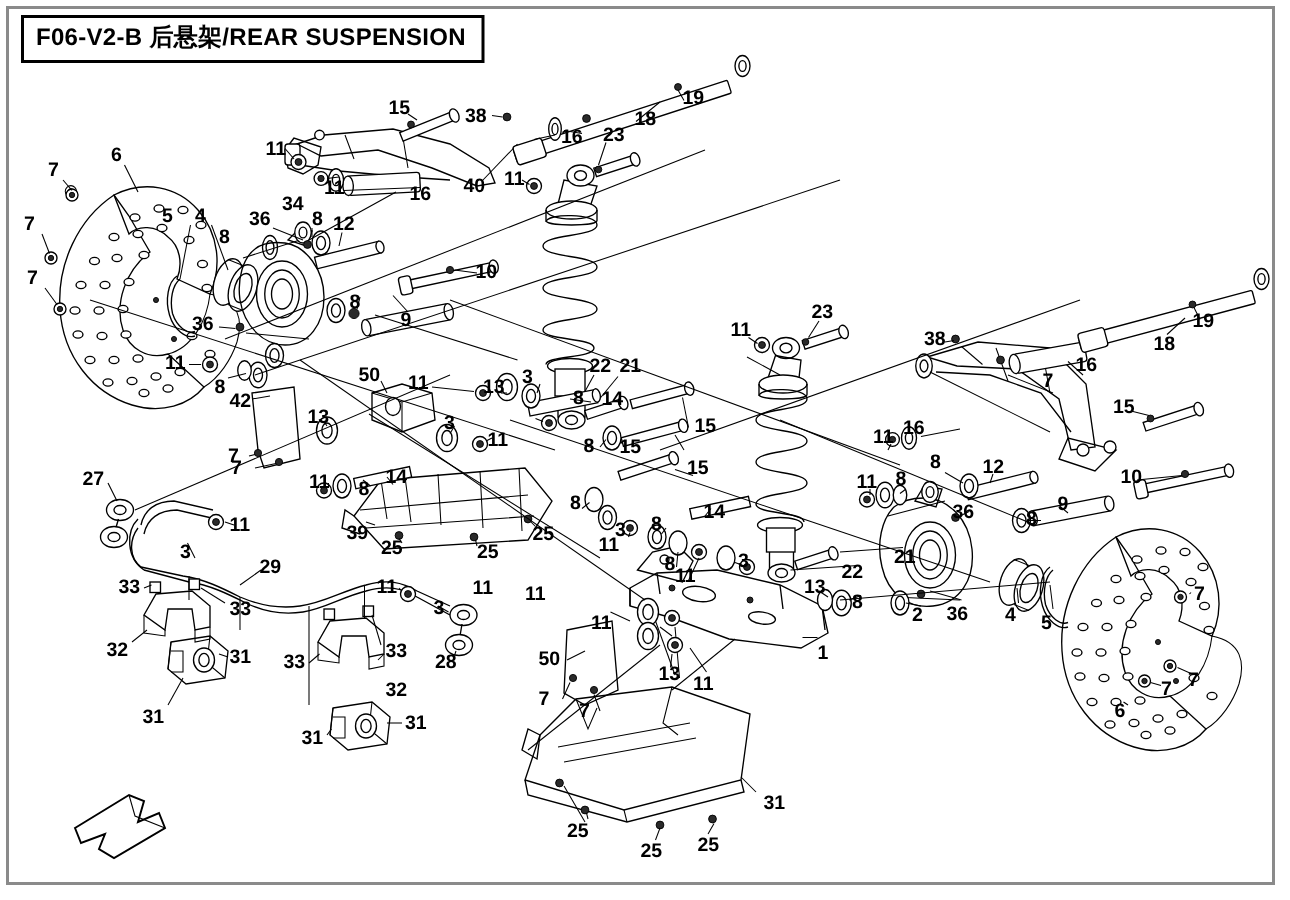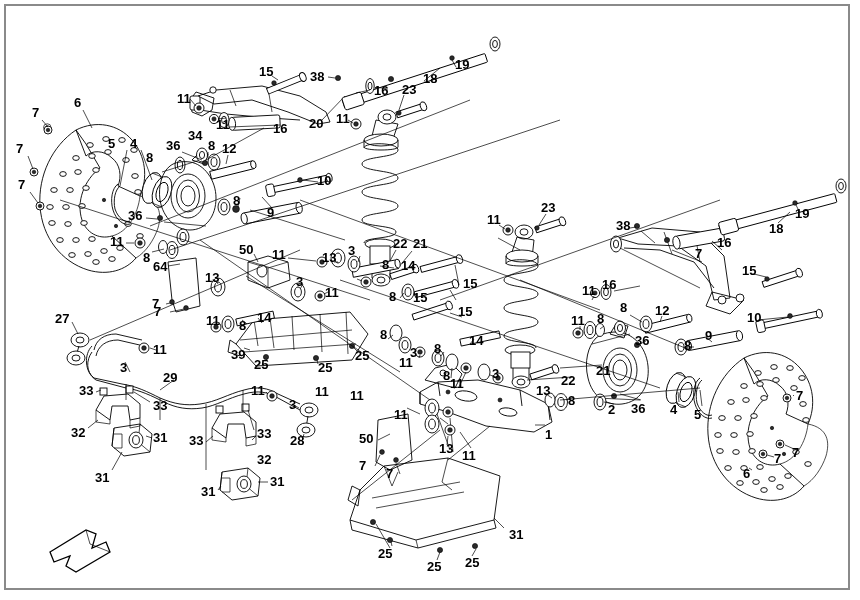--- a/index.html
+++ b/index.html
@@ -18,20 +18,23 @@
   .wfill{fill:#fff;stroke:#000;stroke-width:.9;}
   .dfill{fill:#2a2a2a;stroke:#000;stroke-width:.6;}
   .lead{stroke:#000;stroke-width:.7;fill:none;}
 </style>
 </head>
 <body>
 
 <div id="page">
   <div id="frame"></div>
 
+  <div id="titlebox">
+    <span>F06-V2-B 后悬架/REAR SUSPENSION</span>
+  </div>
 
   <div id="art">
   <svg width="860" height="600" viewBox="0 0 860 600">
     <defs>
       <g id="nut">
         <circle r="5" class="wfill"></circle>
             <circle r="2.4" class="dfill"></circle>
       </g>
       <g id="bushS">
         <ellipse rx="4" ry="6" class="wfill"></ellipse>
@@ -753,21 +756,21 @@
     <span class="cl" style="left:128px;top:209px">36</span>
     <span class="cl" style="left:110px;top:235px">11</span>
     <span class="cl" style="left:143px;top:251px">8</span>
     <span class="cl" style="left:267px;top:206px">9</span>
     <span class="cl" style="left:233px;top:194px">8</span>
     <span class="cl" style="left:317px;top:174px">10</span>
     <span class="cl" style="left:259px;top:65px">15</span>
     <span class="cl" style="left:177px;top:92px">11</span>
     <span class="cl" style="left:216px;top:118px">11</span>
     <span class="cl" style="left:273px;top:122px">16</span>
-    <span class="cl" style="left:309px;top:117px">20</span>
+    <span class="cl" style="left:309px;top:117px">40</span>
     <span class="cl" style="left:310px;top:70px">38</span>
     <span class="cl" style="left:374px;top:84px">16</span>
     <span class="cl" style="left:423px;top:72px">18</span>
     <span class="cl" style="left:455px;top:58px">19</span>
     <span class="cl" style="left:336px;top:112px">11</span>
     <span class="cl" style="left:402px;top:83px">23</span>
     <span class="cl" style="left:487px;top:213px">11</span>
     <span class="cl" style="left:541px;top:201px">23</span>
     <span class="cl" style="left:616px;top:219px">38</span>
     <span class="cl" style="left:717px;top:236px">16</span>
@@ -804,21 +807,21 @@
     <span class="cl" style="left:413px;top:237px">21</span>
     <span class="cl" style="left:272px;top:248px">11</span>
     <span class="cl" style="left:322px;top:251px">13</span>
     <span class="cl" style="left:348px;top:244px">3</span>
     <span class="cl" style="left:382px;top:258px">8</span>
     <span class="cl" style="left:239px;top:243px">50</span>
     <span class="cl" style="left:205px;top:271px">13</span>
     <span class="cl" style="left:296px;top:275px">3</span>
     <span class="cl" style="left:325px;top:286px">11</span>
     <span class="cl" style="left:389px;top:290px">8</span>
-    <span class="cl" style="left:153px;top:260px">64</span>
+    <span class="cl" style="left:153px;top:260px">42</span>
     <span class="cl" style="left:152px;top:297px">7</span>
     <span class="cl" style="left:154px;top:305px">7</span>
     <span class="cl" style="left:206px;top:314px">11</span>
     <span class="cl" style="left:239px;top:319px">8</span>
     <span class="cl" style="left:257px;top:311px">14</span>
     <span class="cl" style="left:231px;top:348px">39</span>
     <span class="cl" style="left:254px;top:358px">25</span>
     <span class="cl" style="left:318px;top:361px">25</span>
     <span class="cl" style="left:355px;top:349px">25</span>
     <span class="cl" style="left:380px;top:328px">8</span>
@@ -828,21 +831,21 @@
     <span class="cl" style="left:410px;top:346px">3</span>
     <span class="cl" style="left:399px;top:356px">11</span>
     <span class="cl" style="left:443px;top:369px">8</span>
     <span class="cl" style="left:450px;top:377px">11</span>
     <span class="cl" style="left:492px;top:367px">3</span>
     <span class="cl" style="left:315px;top:385px">11</span>
     <span class="cl" style="left:350px;top:389px">11</span>
     <span class="cl" style="left:55px;top:312px">27</span>
     <span class="cl" style="left:153px;top:343px">11</span>
     <span class="cl" style="left:120px;top:361px">3</span>
-    <span class="cl" style="left:163px;top:371px">29</span>
+    <span class="cl" style="left:173px;top:371px">29</span>
     <span class="cl" style="left:79px;top:384px">33</span>
     <span class="cl" style="left:153px;top:399px">33</span>
     <span class="cl" style="left:71px;top:426px">32</span>
     <span class="cl" style="left:153px;top:431px">31</span>
     <span class="cl" style="left:95px;top:471px">31</span>
     <span class="cl" style="left:189px;top:434px">33</span>
     <span class="cl" style="left:257px;top:427px">33</span>
     <span class="cl" style="left:257px;top:453px">32</span>
     <span class="cl" style="left:201px;top:485px">31</span>
     <span class="cl" style="left:270px;top:475px">31</span>

